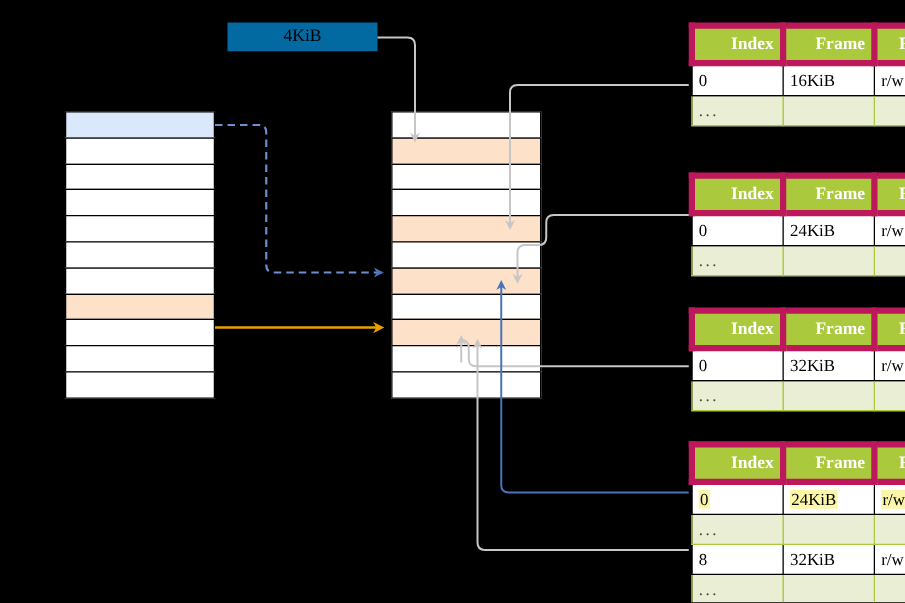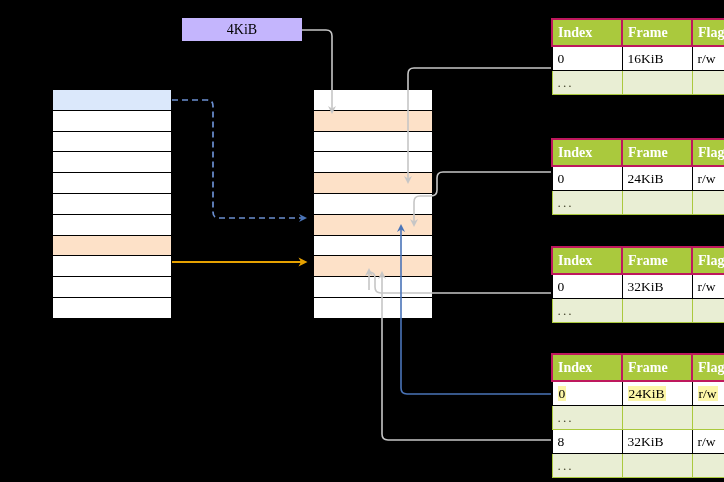--- a/index.html
+++ b/index.html
@@ -18,43 +18,43 @@
     border-top-width:1px;
     background:#ffffff;
     width:100%;
   }
   .mem-row.blue{background:#dbe8fb;}
   .mem-row.peach{background:#fde1c8;}
 
   
   .tag{
     position:absolute;
-    background:#c4b5fd;
+    background:#0369a1;
     color:#000;
     font-size:14px;
     text-align:center;
     line-height:23px;
     height:23px;
   }
 
   
   .ptable{
     position:absolute;
     border-collapse:collapse;
     table-layout:fixed;
     background:#000;
     font-size:13.5px;
   }
   .ptable th{
     background:#aac93d;
     color:#ffffff;
     font-weight:bold;
-    text-align:left;
+    text-align:right;
     padding:2px 5px;
-    border:2px solid #be185d;
+    border:5px solid #be185d;
     height:21px;
     font-size:14px;
   }
   .ptable td{
     background:#ffffff;
     color:#000000;
     text-align:left;
     padding:1px 5px;
     border:1px solid #000000;
     height:21px;

